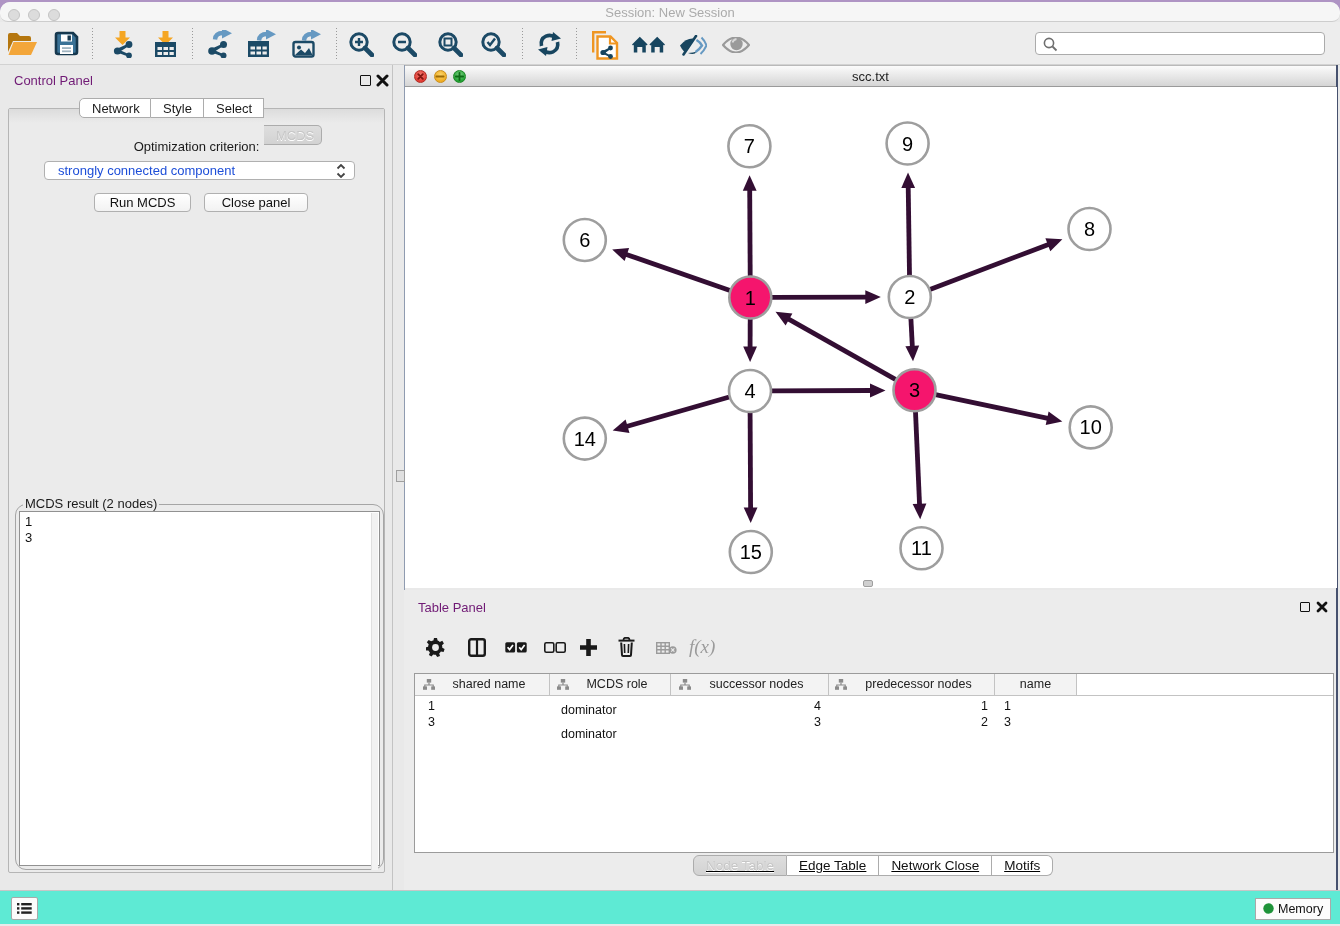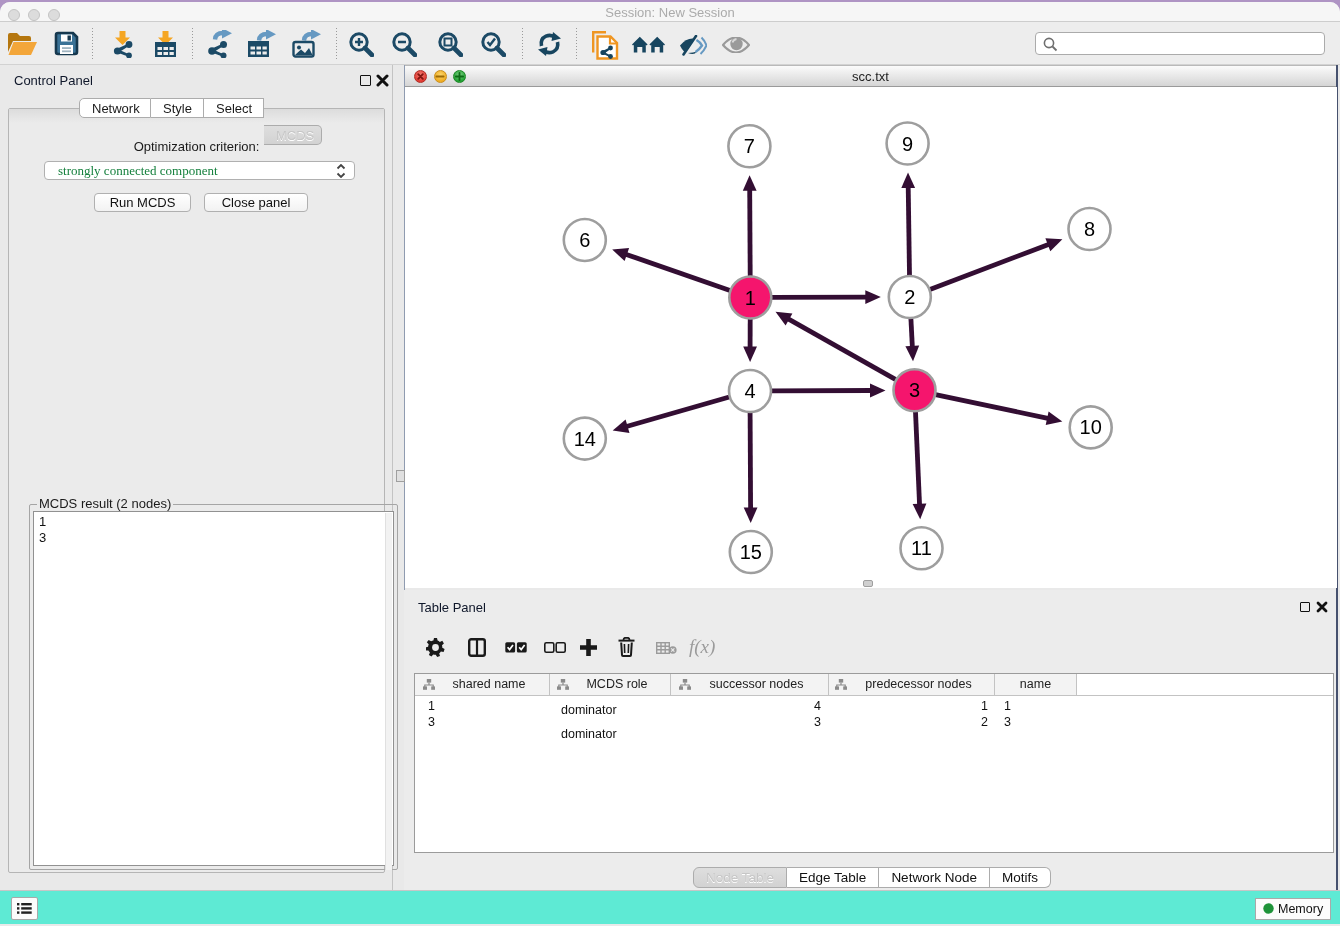--- a/index.html
+++ b/index.html
@@ -1,42 +1,42 @@
 <!DOCTYPE html>
 <html><head>
 <meta charset="utf-8">
 <style>
 * { margin:0; padding:0; box-sizing:border-box; }
 html,body { width:1340px; height:926px; overflow:hidden; }
 body { background:#af94c4; font-family:"Liberation Sans", sans-serif; position:relative; }
 .abs { position:absolute; }
 .win { position:absolute; left:0; top:2px; width:1340px; height:924px; background:#e9e9e9; border-radius:10px 10px 0 0; overflow:hidden; }
 
-.titlebar { position:absolute; left:0; top:0; width:100%; height:20px; background:#f6f6f6; border-bottom:1px solid #cdcdcd; }
+.titlebar { position:absolute; left:0; top:0; width:100%; height:20px; background:#f6f6f6; border-bottom:1px solid #cdcdcd;border-radius:8px; }
 .tl { position:absolute; top:7px; width:12px; height:12px; border-radius:50%; background:#dcdcdc; border:1px solid #c3c3c3; }
 .apptitle { position:absolute; top:3px; left:0; width:100%; text-align:center; font-size:13px; color:#ababab; }
 
 .toolbar { position:absolute; left:0; top:20px; width:100%; height:43px; background:#ededed; border-bottom:1px solid #d2d2d2; }
 .tsep { position:absolute; top:6px; height:31px; width:1px; background-image:repeating-linear-gradient(to bottom,#9a9a9a 0 1px,transparent 1px 3px); }
 
 .search { position:absolute; left:1035px; top:10px; width:290px; height:23px; background:#fff; border:1px solid #ababab; border-radius:4px; }
 
 .cpanel { position:absolute; left:0; top:63px; width:393px; height:825px; background:#e9e9e9; border-right:1px solid #c3c3c3; }
-.paneltitle { font-size:13px; color:#0f172a; }
+.paneltitle { font-size:13px; color:#701a75; }
 .tabrow { position:absolute; display:flex; z-index:5; }
 .tab { font-size:13px; color:#1a1a1a; background:#fff; border:1px solid #acacac; border-left:none; padding:2px 12px 0 12px; height:20px; text-align:center; }
 .tab.first { border-left:1px solid #acacac; border-radius:5px 0 0 5px; }
 .tab.last { border-radius:0 5px 5px 0; }
 .tab.sel { background:linear-gradient(#dedede,#d2d2d2); color:#c6c6c6; text-shadow:0 1px 0 #ffffff; }
 .cpcontent { position:absolute; left:8px; top:43px; width:377px; height:765px; border:1px solid #b5b5b5; background:#ebebeb; border-radius:2px; }
 .cpshadow { position:absolute; left:0; top:0; width:100%; height:14px; background:linear-gradient(#dcdcdc,#ebebeb); }
 .optlabel { position:absolute; left:0; top:30px; width:100%; text-align:center; font-size:13px; color:#1a1a1a; }
-.combo { position:absolute; left:35px; top:52px; width:311px; height:19px; background:#fff; border:1px solid #b0b0b0; border-radius:4px; font-size:13px; color:#15803d; padding:1px 0 0 13px;font-family:Liberation Serif, serif; }
+.combo { position:absolute; left:35px; top:52px; width:311px; height:19px; background:#fff; border:1px solid #b0b0b0; border-radius:4px; font-size:13px; color:#1d4ed8; padding:1px 0 0 13px; }
 .btn { position:absolute; height:19px; background:linear-gradient(#ffffff,#f2f2f2); border:1px solid #b0b0b0; border-radius:4px; font-size:13px; color:#111; text-align:center; padding-top:1px; }
-.fieldset { position:absolute; left:20px; top:395px; width:369px; height:366px; border:1px solid #a5a5a5; border-radius:2px; }
+.fieldset { position:absolute; left:6px; top:395px; width:369px; height:366px; border:1px solid #a5a5a5; border-radius:11px; }
 .fieldlabel { position:absolute; left:7px; top:-9px; background:#ebebeb; font-size:13px; color:#1a1a1a; padding:0 2px; }
 .resultbox { position:absolute; left:3px; top:6px; width:361px; height:355px; background:#fff; border:1px solid #919191; font-size:13px; color:#111; padding:2px 0 0 5px; line-height:16px; }
 .scrolltrack { position:absolute; right:1px; top:1px; width:7px; height:357px; background:#f2f2f2; border-left:1px solid #e0e0e0; }
 
 .netwin { position:absolute; left:404px; top:63px; width:934px; height:525px; border-left:1px solid #8f9bb0; border-right:2px solid #46516e; }
 .nettitle { position:absolute; left:0; top:0; width:100%; height:22px; background:linear-gradient(#fbfbfb,#d5d5d5); border-top:1px solid #b9b9b9; border-bottom:1px solid #9a9a9a; }
 .netcanvas { position:absolute; left:0; top:22px; width:932px; height:501px; background:#fff; }
 .tlc { position:absolute; top:4px; width:13px; height:13px; border-radius:50%; }
 .tpanel { position:absolute; left:404px; top:588px; width:934px; height:300px; background:#ececec; border-right:2px solid #46516e; }
 .treeic { position:absolute; top:5px; width:12px; height:11px; }
@@ -350,24 +350,24 @@
         </svg>
       <svg class="treeic" style="left:420px;">
           <use href="#treeicon"></use>
         </svg>
       <div class="abs" style="left:13px; top:24px; font-size:12.5px; color:#111; line-height:16px;">1<br>3</div>
       <div class="abs" style="left:146px; top:24px; font-size:12.5px; color:#111; line-height:24px;">dominator<br>dominator</div>
       <div class="abs" style="left:338px; top:24px; width:68px; text-align:right; font-size:12.5px; color:#111; line-height:16px;">4<br>3</div>
       <div class="abs" style="left:505px; top:24px; width:68px; text-align:right; font-size:12.5px; color:#111; line-height:16px;">1<br>2</div>
       <div class="abs" style="left:589px; top:24px; font-size:12.5px; color:#111; line-height:16px;">1<br>3</div>
     </div>
-    <div class="tabrow" style="left:289px; top:277px;">
+    <div class="tabrow" style="left:289px; top:265px;text-decoration:underline;">
       <div class="btab first sel" style="border-left:1px solid #acacac; border-radius:6px 0 0 6px; background:linear-gradient(#dedede,#d2d2d2); color:#c6c6c6; text-shadow:0 1px 0 #fff;">Node Table</div>
       <div class="btab">Edge Table</div>
-      <div class="btab">Network Node</div>
+      <div class="btab">Network Close</div>
       <div class="btab" style="border-radius:0 6px 6px 0;">Motifs</div>
     </div>
   </div>
   <div class="statusbar">
     <div class="abs" style="left:11px; top:6px; width:27px; height:23px; background:#fcfcfc; border:1px solid #a9a9a9; border-radius:2px;">
       <svg width="15" height="13" viewBox="0 0 15 13" style="margin:4px 0 0 5px;">
           <g fill="#222">
             <rect x="0" y="1" width="2.4" height="2.4"></rect>
             <rect x="0" y="5.2" width="2.4" height="2.4"></rect>
             <rect x="0" y="9.4" width="2.4" height="2.4"></rect>

